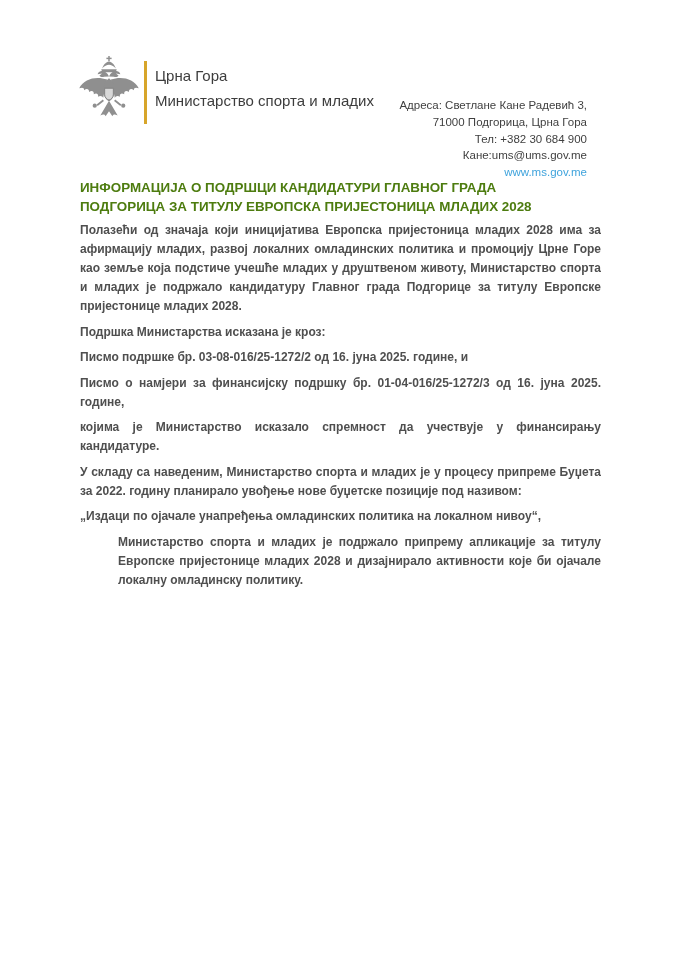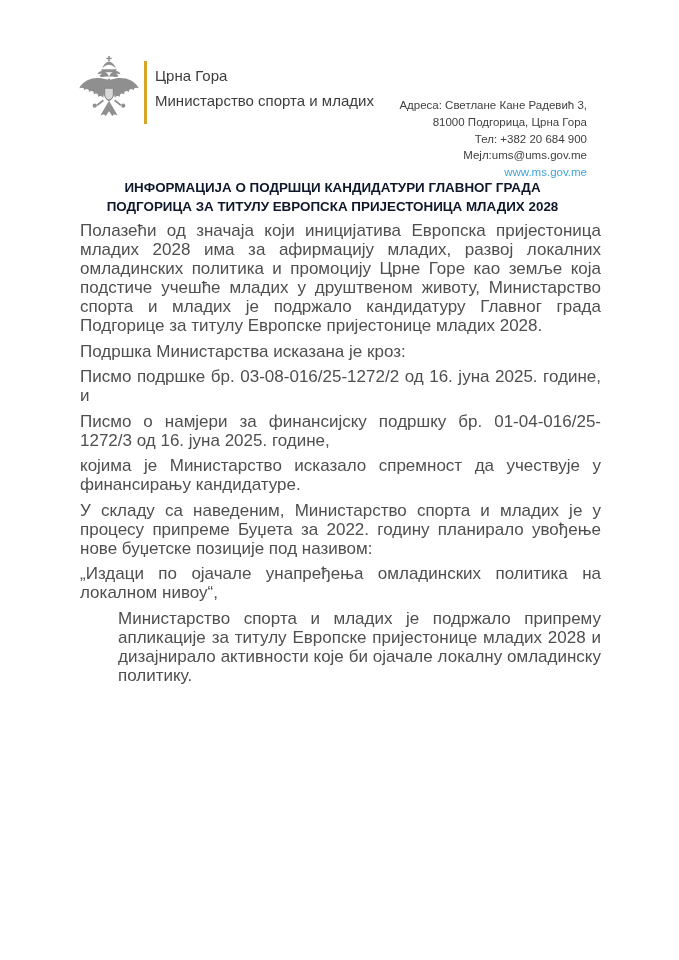--- a/index.html
+++ b/index.html
@@ -58,33 +58,33 @@
   }
   
   .doc {
     position: absolute;
     left: 80px;
     top: 179px;
     width: 521px;
   }
   .doc-title {
     margin: 0 16px 5px 0;
-    text-align: center;
     font-size: 13.4px;
     font-weight: bold;
     line-height: 18.6px;
-    color: #0f172a;
+    color: #4d7c0f;
   }
   .doc p {
     margin: 0 0 6.5px 0;
     text-align: justify;
     text-justify: inter-word;
-    font-size: 17px;
+    font-size: 12px;
     line-height: 19px;
     color: #4f4f4f;
+    font-weight: bold;
   }
   .doc p:last-child { margin-bottom: 0; margin-left: 38px; }
 </style>
 </head>
 <body>
 
 <div class="page">
 
   <div>
 
@@ -112,23 +112,23 @@
 
     <div class="gold-rule"></div>
 
     <div class="org">
       <div>Црна Гора</div>
       <div>Министарство спорта и младих</div>
     </div>
 
     <div class="contact">
       <div>Адреса: Светлане Кане Радевић 3,</div>
-      <div>81000 Подгорица, Црна Гора</div>
-      <div>Тел: +382 20 684 900</div>
-      <div>Мејл:ums@ums.gov.me</div>
+      <div>71000 Подгорица, Црна Гора</div>
+      <div>Тел: +382 30 684 900</div>
+      <div>Кане:ums@ums.gov.me</div>
       <div><a class="website">www.ms.gov.me</a></div>
     </div>
 
   </div>
 
   <div class="doc">
     <h1 class="doc-title">ИНФОРМАЦИЈА О ПОДРШЦИ КАНДИДАТУРИ ГЛАВНОГ ГРАДА ПОДГОРИЦА ЗА ТИТУЛУ ЕВРОПСКА ПРИЈЕСТОНИЦА МЛАДИХ 2028</h1>
     <p>Полазећи од значаја који иницијатива Европска пријестоница младих 2028 има за афирмацију младих, развој локалних омладинских политика и промоцију Црне Горе као земље која подстиче учешће младих у друштвеном животу, Министарство спорта и младих је подржало кандидатуру Главног града Подгорице за титулу Европске пријестонице младих 2028.</p>
     <p>Подршка Министарства исказана је кроз:</p>
     <p>Писмо подршке бр. 03-08-016/25-1272/2 од 16. јуна 2025. године, и</p>

